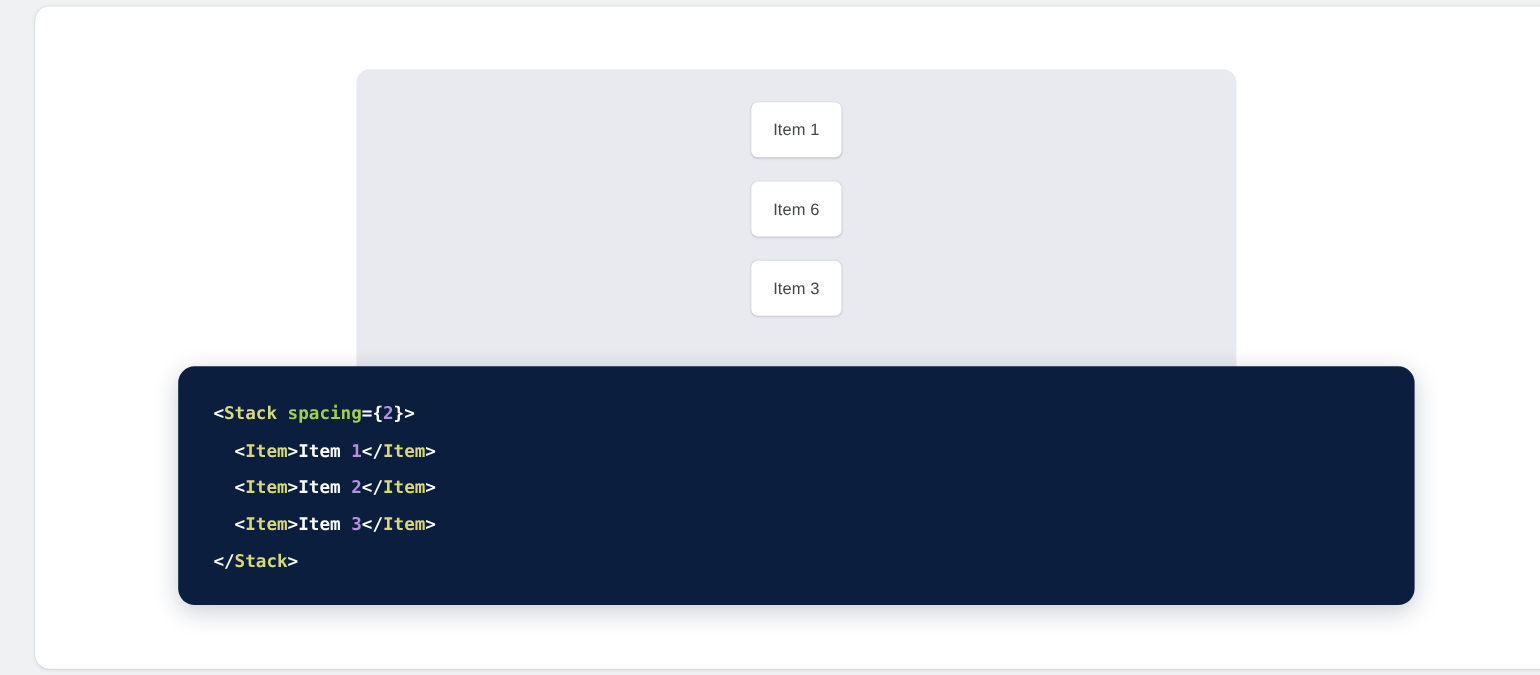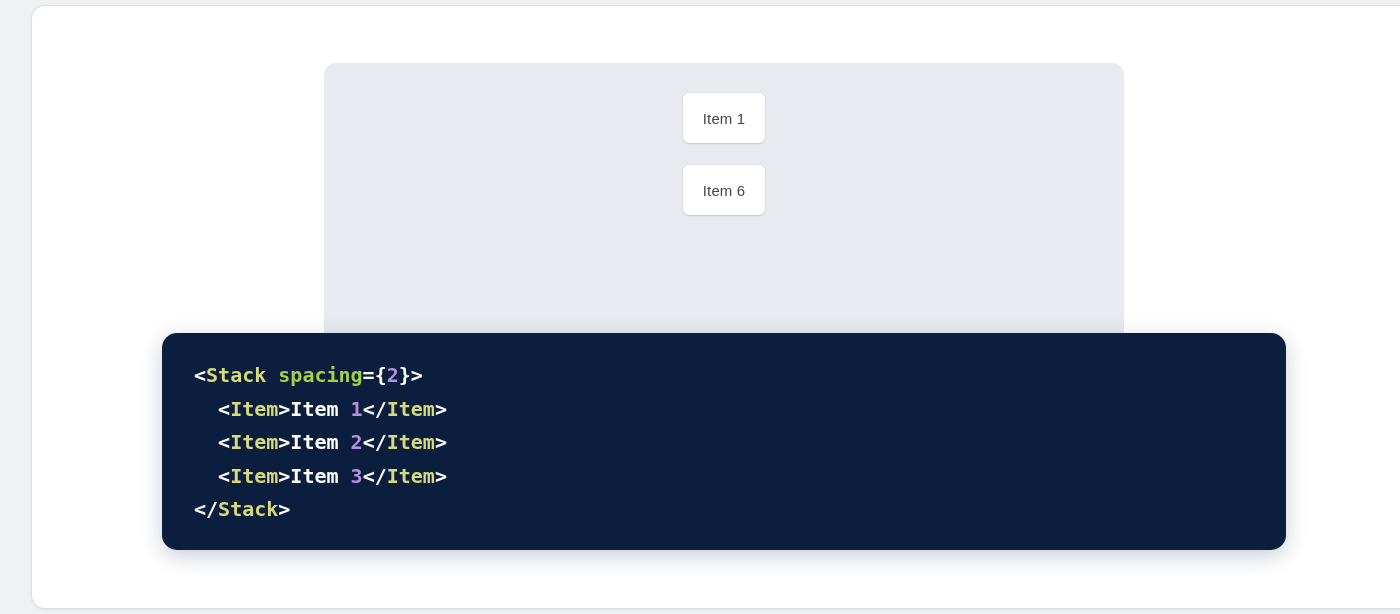--- a/index.html
+++ b/index.html
@@ -79,21 +79,21 @@
     width: 1124px;
     height: 217px;
     background: #0c1e3e;
     border-radius: 15px;
     padding: 26px 0 0 32px;
     box-shadow: 0 6px 22px rgba(12,30,62,0.22);
   }
 
   .code-block pre {
     font-family: "DejaVu Sans Mono", monospace;
-    font-size: 20px;
+    font-size: 16px;
     line-height: 33.5px;
     color: #ffffff;
     font-weight: 700;
     white-space: pre;
     letter-spacing: 0px;
   }
 
   .tok-punc { color: #ffffff; }
   .tok-tag  { color: #d9d97a; }
   .tok-attr { color: #a3d149; }
@@ -109,20 +109,23 @@
 
     <div class="preview-panel">
       <div class="stack" id="stack-container">
 
       <div class="stack-item">
             <span>Item 1</span>
           </div>
           <div class="stack-item">
             <span>Item 6</span>
           </div>
+          <div class="stack-item">
+            <span>Item 3</span>
+          </div>
         </div>
     </div>
 
     <div class="code-block">
       <pre id="code-pre"><span><span class="tok-punc">&lt;</span><span class="tok-tag">Stack</span><span class="tok-punc"> </span><span class="tok-attr">spacing</span><span class="tok-punc">={</span><span class="tok-num">2</span><span class="tok-punc">}&gt;</span></span>
 <span>  <span class="tok-punc">&lt;</span><span class="tok-tag">Item</span><span class="tok-punc">&gt;</span><span class="tok-text">Item </span><span class="tok-num">1</span><span class="tok-punc">&lt;/</span><span class="tok-tag">Item</span><span class="tok-punc">&gt;</span></span>
 <span>  <span class="tok-punc">&lt;</span><span class="tok-tag">Item</span><span class="tok-punc">&gt;</span><span class="tok-text">Item </span><span class="tok-num">2</span><span class="tok-punc">&lt;/</span><span class="tok-tag">Item</span><span class="tok-punc">&gt;</span></span>
 <span>  <span class="tok-punc">&lt;</span><span class="tok-tag">Item</span><span class="tok-punc">&gt;</span><span class="tok-text">Item </span><span class="tok-num">3</span><span class="tok-punc">&lt;/</span><span class="tok-tag">Item</span><span class="tok-punc">&gt;</span></span>
 <span><span class="tok-punc">&lt;/</span><span class="tok-tag">Stack</span><span class="tok-punc">&gt;</span></span></pre>
     </div>

